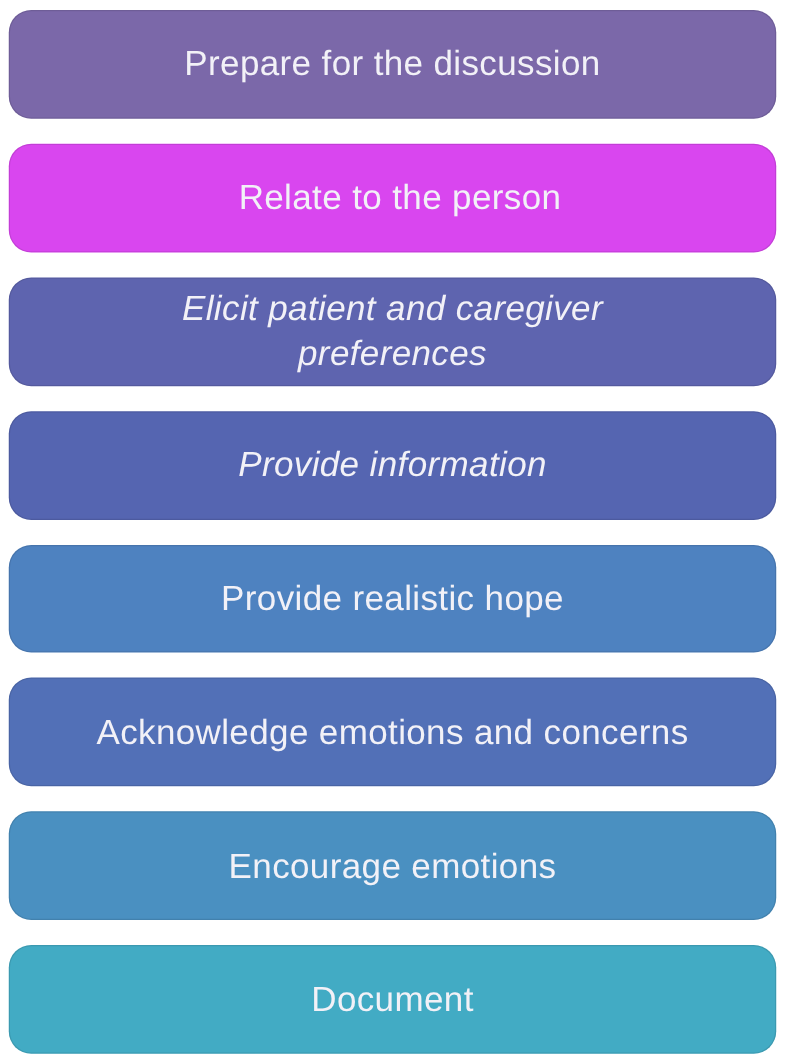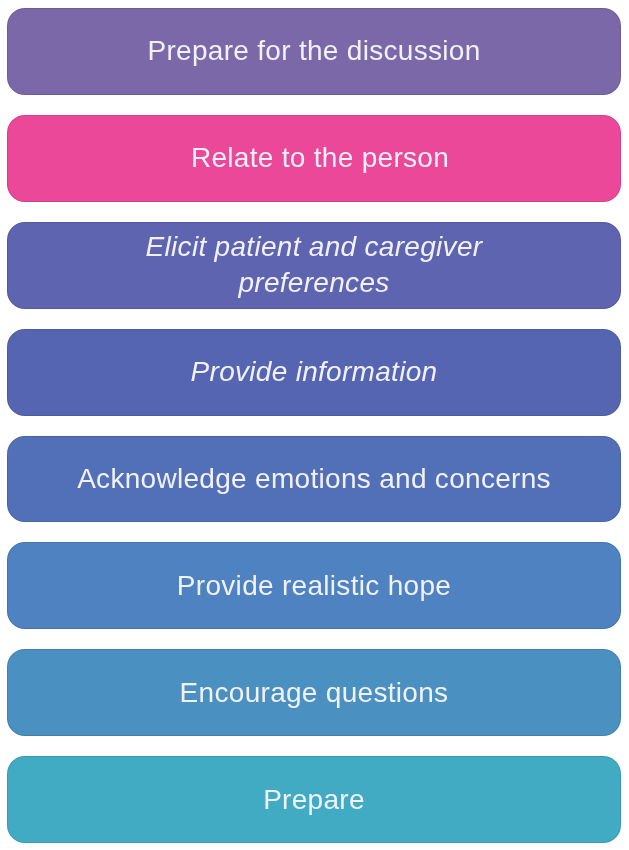--- a/index.html
+++ b/index.html
@@ -43,40 +43,40 @@
 </style>
 </head>
 <body>
 
 <div class="figure">
 
     <div class="step-box" style="background: rgb(123, 104, 169);">
       <div class="step-label" style="color: rgb(242, 241, 247);">Prepare for the discussion</div>
     </div>
 
-    <div class="step-box" style="background: #ec4899; padding-left: 12px;">
+    <div class="step-box" style="background: #d946ef; padding-left: 12px;">
       <div class="step-label" style="color: rgb(242, 241, 247);">Relate to the person</div>
     </div>
 
     <div class="step-box" style="background: rgb(94, 100, 175);">
       <div class="step-label" style="color: rgb(242, 241, 247); font-style: italic;">Elicit patient and caregiver preferences</div>
     </div>
 
     <div class="step-box" style="background: rgb(85, 101, 177);">
       <div class="step-label" style="color: rgb(242, 241, 247); font-style: italic;">Provide information</div>
     </div>
 
+    <div class="step-box" style="background: rgb(78, 130, 192);">
+      <div class="step-label" style="color: rgb(242, 241, 247);">Provide realistic hope</div>
+    </div>
+
     <div class="step-box" style="background: rgb(82, 112, 183);">
       <div class="step-label" style="color: rgb(242, 241, 247);">Acknowledge emotions and concerns</div>
     </div>
 
-    <div class="step-box" style="background: rgb(78, 130, 192);">
-      <div class="step-label" style="color: rgb(242, 241, 247);">Provide realistic hope</div>
-    </div>
-
     <div class="step-box" style="background: rgb(74, 144, 193);">
-      <div class="step-label" style="color: rgb(242, 241, 247);">Encourage questions</div>
+      <div class="step-label" style="color: rgb(242, 241, 247);">Encourage emotions</div>
     </div>
 
     <div class="step-box" style="background: rgb(66, 171, 196);">
-      <div class="step-label" style="color: rgb(242, 241, 247);">Prepare</div>
+      <div class="step-label" style="color: rgb(242, 241, 247);">Document</div>
     </div>
   </div>
 
 </body></html>

